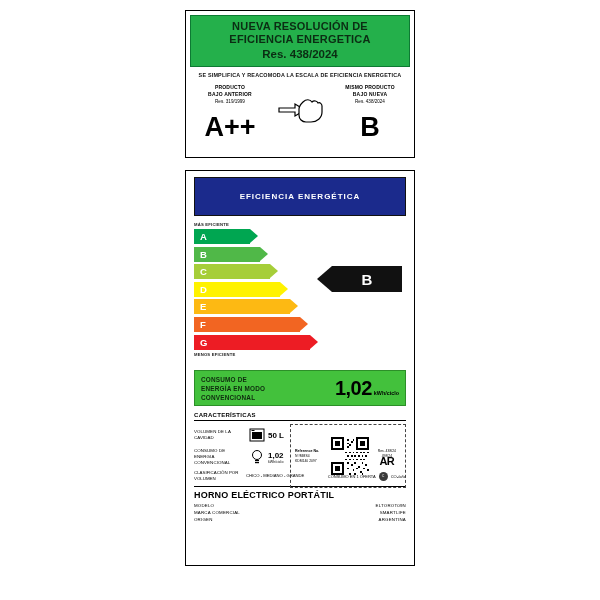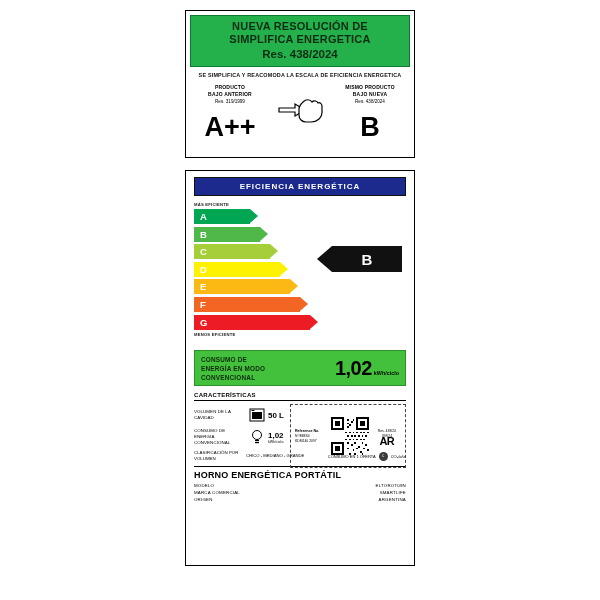--- a/index.html
+++ b/index.html
@@ -44,21 +44,21 @@
   .col .grade{font-size:27px;font-weight:bold;line-height:30px;margin-top:7px;}
   .hand{width:58px;display:flex;align-items:center;justify-content:center;padding-top:10px;}
 
   
   .label{
     position:absolute;left:185px;top:170px;width:230px;height:396px;
     border:1px solid #000;background:#fff;box-sizing:border-box;padding:6px 8px;
   }
   .label-title{
     background:#1b2a8c;color:#fff;text-align:center;font-size:8px;font-weight:bold;
-    letter-spacing:1px;padding:4px 0;border:1px solid #111;
+    letter-spacing:1px;padding:14px 0;border:1px solid #111;
   }
   .scale-wrap{position:relative;margin-top:6px;height:146px;}
   .most-eff,.least-eff{font-size:4.2px;font-weight:bold;letter-spacing:.2px;color:#222;}
   .least-eff{margin-top:2px;}
   .bars{margin-top:2px;}
   .bar{
     height:15px;margin-bottom:2.6px;position:relative;display:flex;align-items:center;
   }
   .bar .body{
     height:15px;display:flex;align-items:center;color:#fff;font-weight:bold;font-size:9.5px;
@@ -126,21 +126,21 @@
   .prod-right div{font-size:4.4px;line-height:7px;letter-spacing:.2px;}
 </style>
 </head>
 <body>
 
 <div class="page">
 
   <div class="notice">
     <div class="notice-green">
       <div class="l1">NUEVA RESOLUCIÓN DE</div>
-      <div class="l2">SIMPLIFICA ENERGETICA</div>
+      <div class="l2">EFICIENCIA ENERGETICA</div>
       <div class="l3">Res. 438/2024</div>
     </div>
     <div class="notice-sub">SE SIMPLIFICA Y REACOMODA LA ESCALA DE EFICIENCIA ENERGETICA</div>
     <div class="notice-body">
       <div class="col">
         <div class="t1">PRODUCTO</div>
         <div class="t2">BAJO ANTERIOR</div>
         <div class="t3">Res. 319/1999</div>
         <div class="grade">A++</div>
       </div>
@@ -329,21 +329,21 @@
         <div class="mid">CHICO - MEDIANO - GRANDE</div>
       </div>
       <div class="right">
         <span>CONSUMO EN 1 OFERTA</span>
         <span class="co2badge">C</span>
         <span>CO₂/año</span>
       </div>
     </div>
 
     <div class="foot-rule"></div>
-    <div class="prod-title">HORNO ENERGÉTICA PORTÁTIL</div>
+    <div class="prod-title">HORNO ELÉCTRICO PORTÁTIL</div>
     <div class="prod-grid">
       <div class="prod-left">
         <div>MODELO</div>
         <div>MARCA COMERCIAL</div>
         <div>ORIGEN</div>
       </div>
       <div class="prod-right">
         <div>ELTOROT09N</div>
         <div>SMARTLIFE</div>
         <div>ARGENTINA</div>

